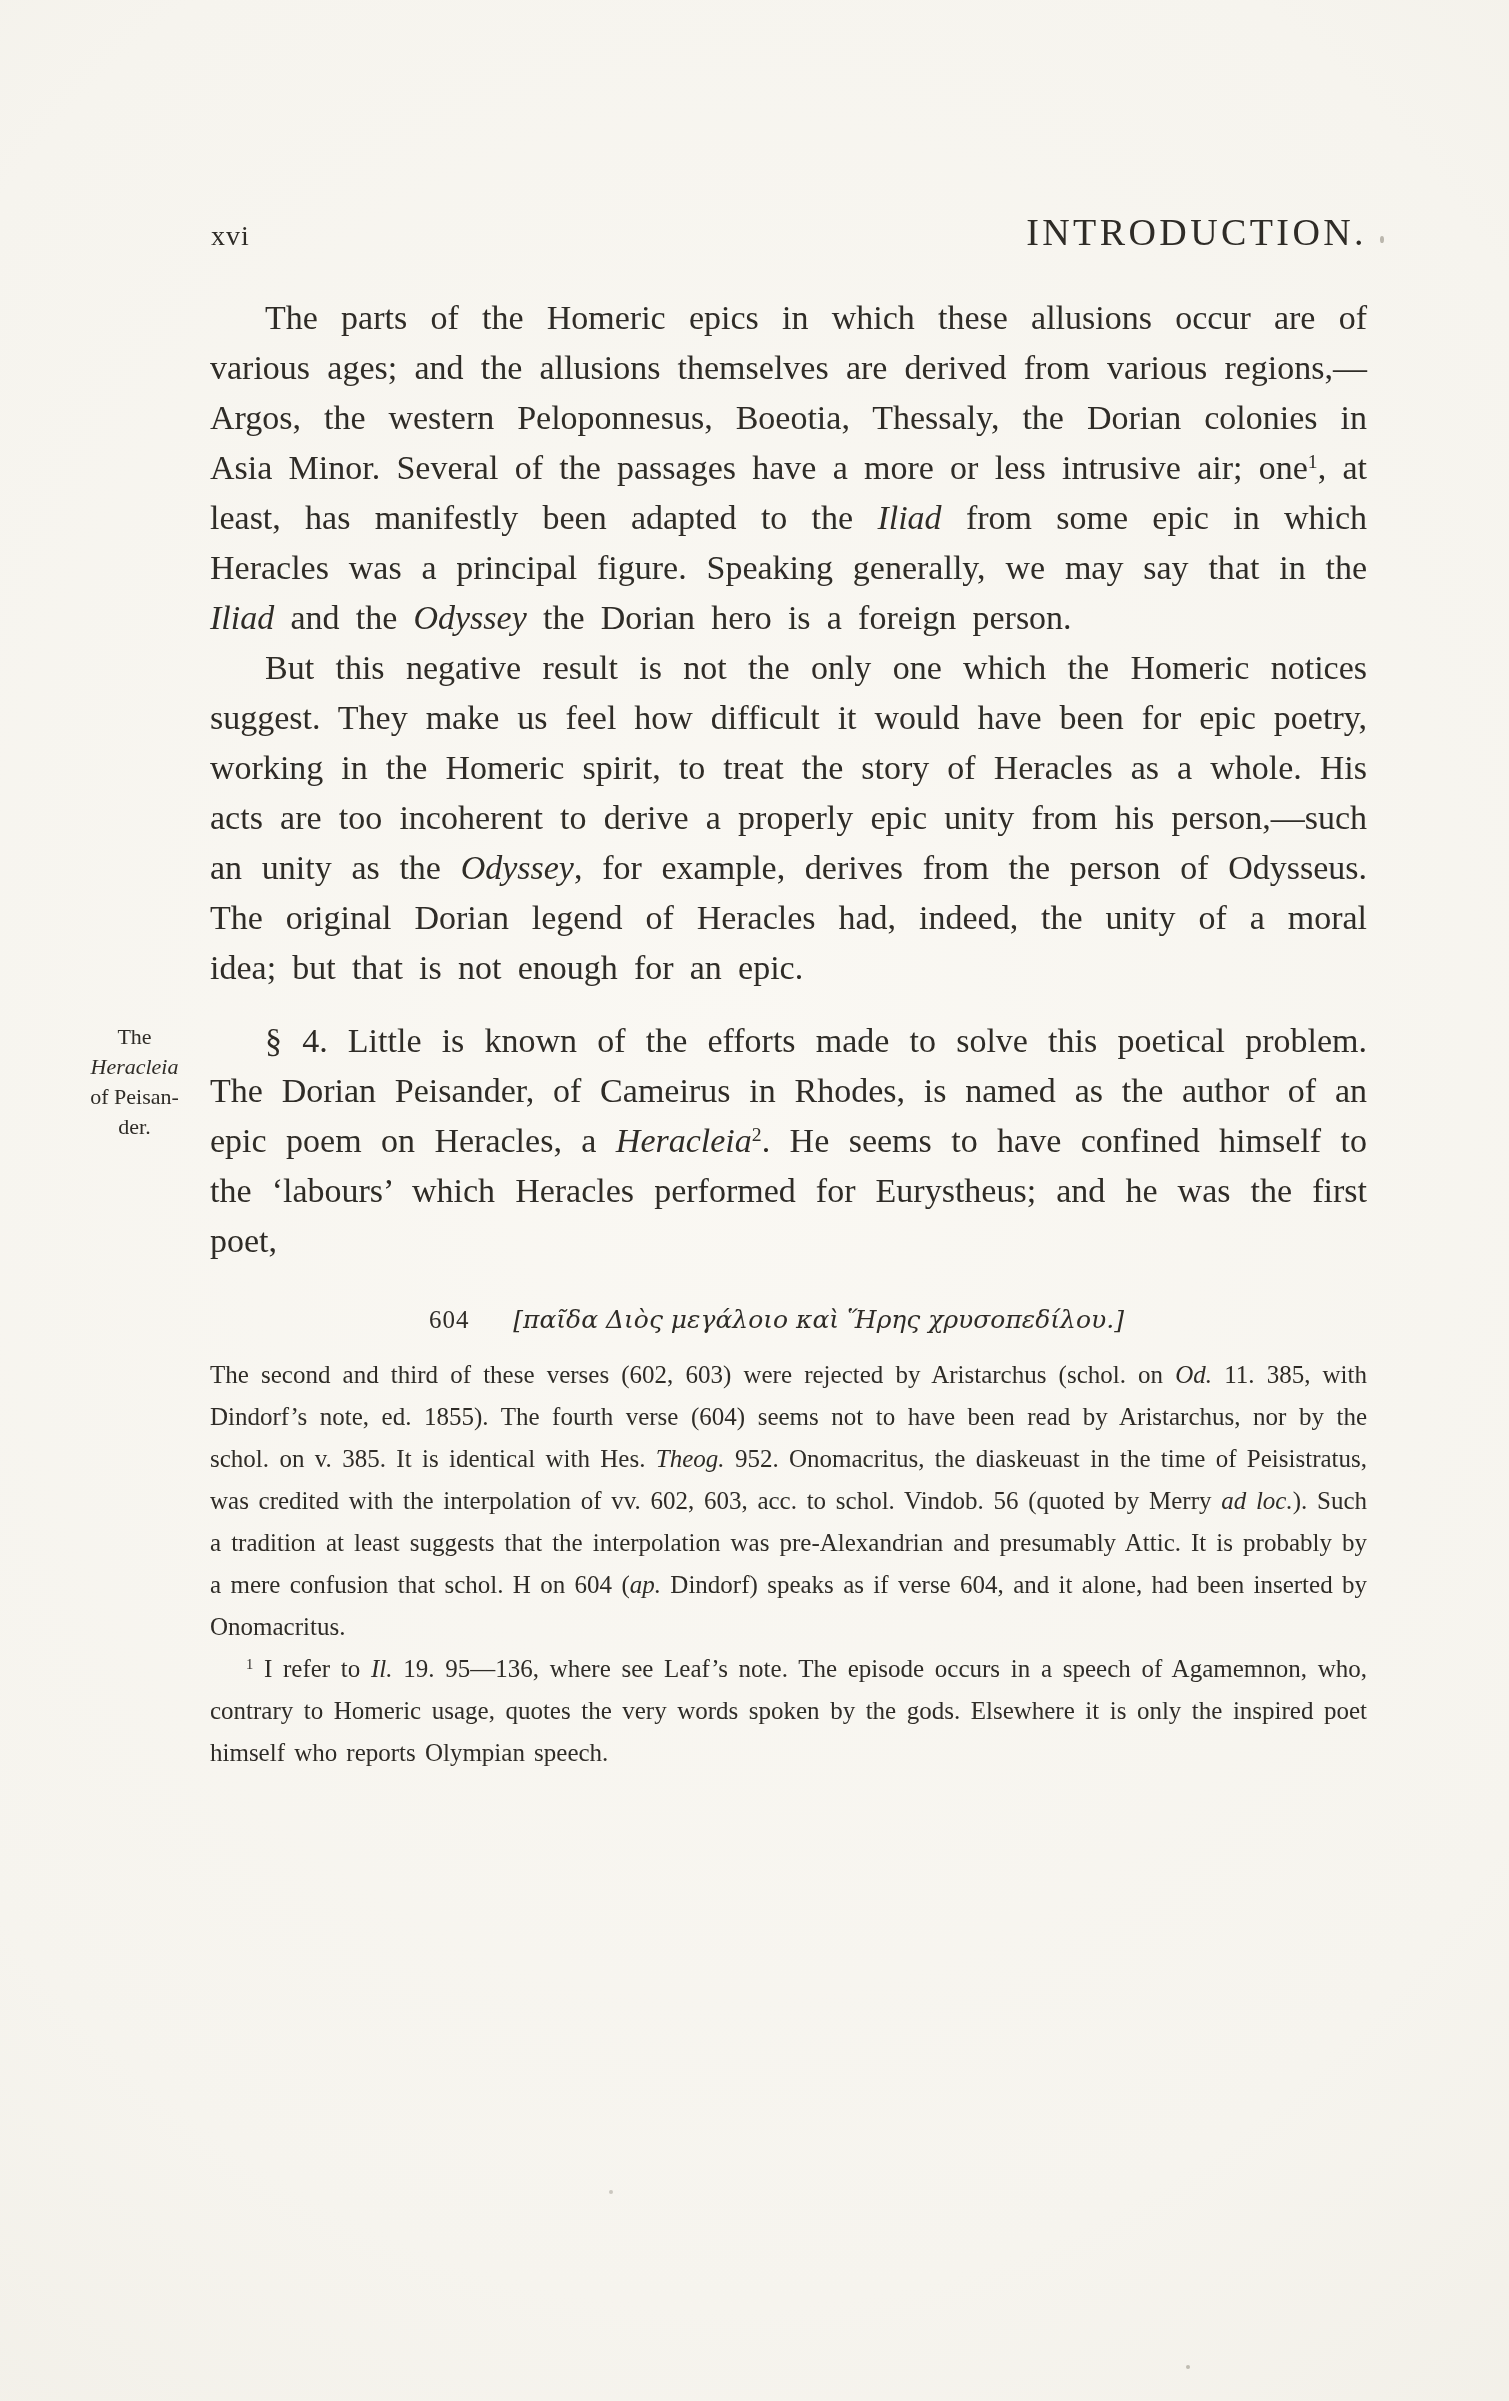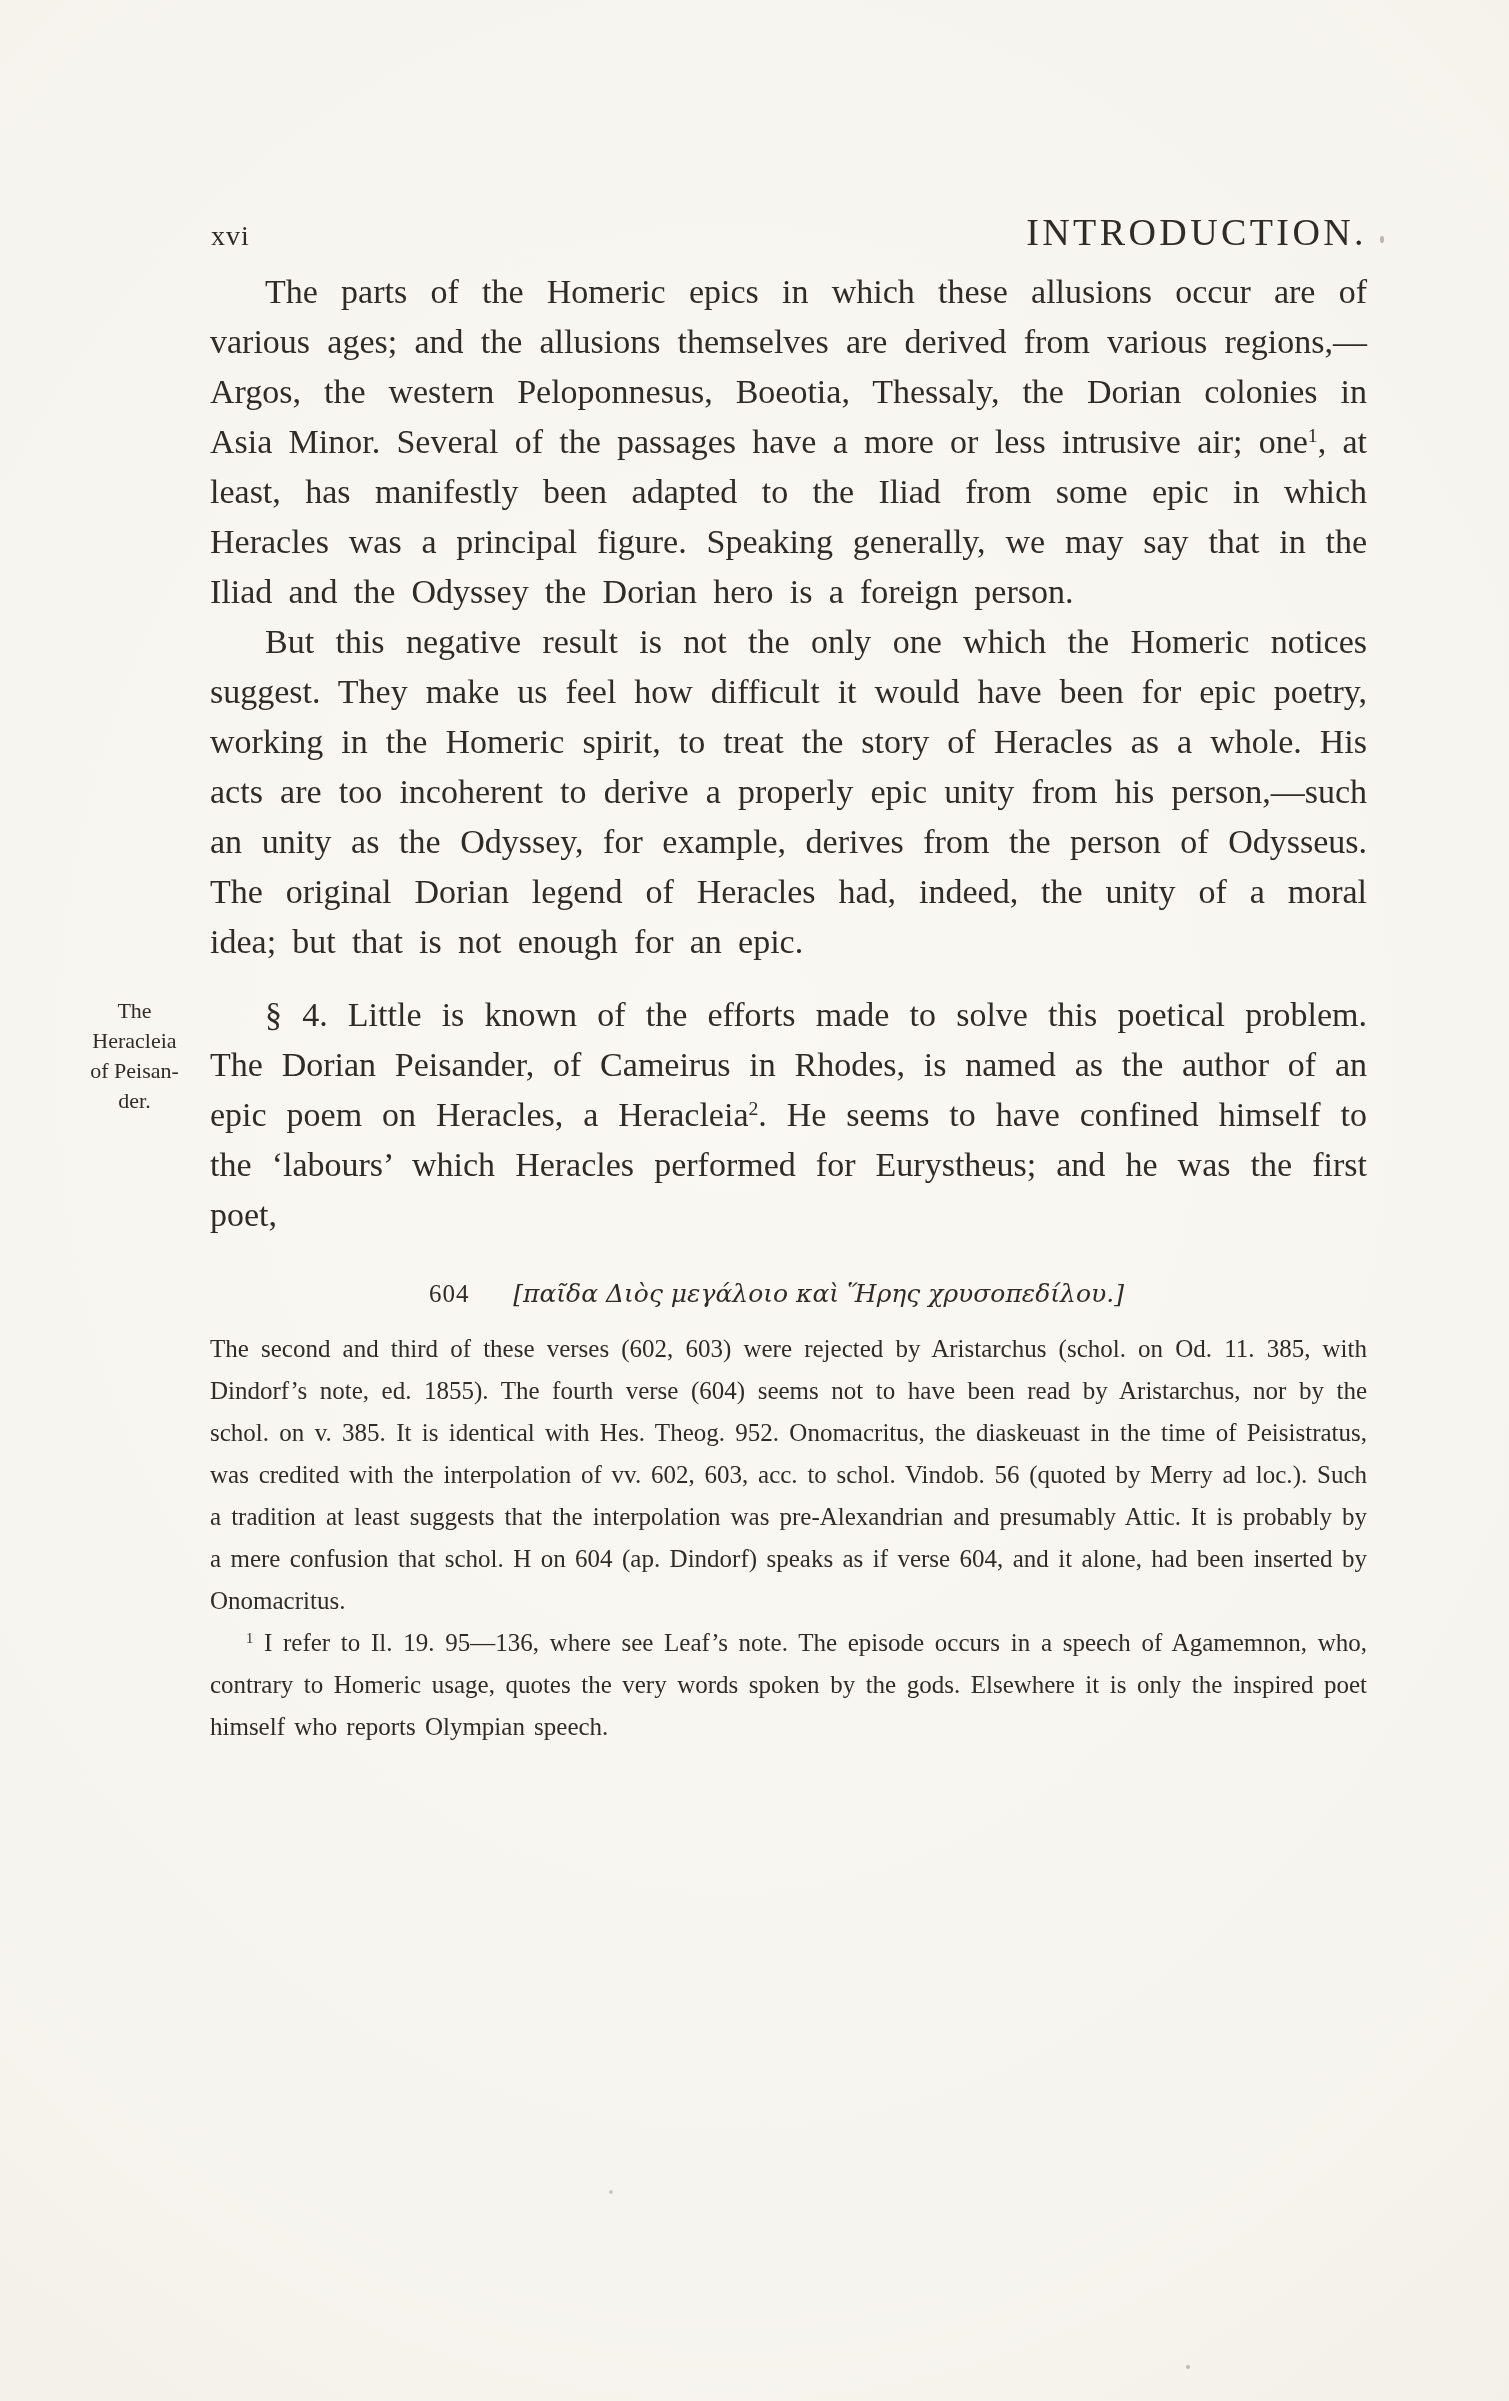--- a/index.html
+++ b/index.html
@@ -10,29 +10,29 @@
   body{background:#e8e5de;}
   .page{
     position:relative;
     width:1509px;height:2521px;
     background:radial-gradient(ellipse 120% 90% at 48% 42%, #faf8f3 0%, var(--color-paper) 55%, #edeae1 100%);
     color:var(--color-ink);
     font-family:"Liberation Serif","DejaVu Serif",serif;
     overflow:hidden;
   }
   .textblock{position:absolute;left:210px;top:204px;width:1157px;}
-  .header{position:relative;height:52px;margin-bottom:11px;}
+  .header{position:relative;height:52px;margin-bottom:37px;}
   .folio{position:absolute;left:1px;bottom:3.8px;font-size:28px;letter-spacing:1px;}
   .running-title{
     position:absolute;left:0;right:0;bottom:1.9px;text-align:right;
     font-size:38px;letter-spacing:3.4px;
   }
   .body-text{font-size:34px;line-height:50px;text-align:justify;word-spacing:7.7px;}
   .body-text p{margin:0;text-indent:55px;}
-  .it{}
+  .it{font-style:italic;}
   sup{font-size:0.58em;line-height:0;vertical-align:baseline;position:relative;top:-0.55em;}
   .para3-wrap{position:relative;margin-top:23px;}
   .margin-note{
     position:absolute;left:-145px;top:5.8px;width:139px;
     font-size:22px;line-height:30px;word-spacing:normal;
     text-align:left;
   }
   .margin-note div{text-indent:0;text-align:center;}
   .greek-block{margin:32px 0 5.8px 219px;font-size:25px;line-height:43px;}
   .greek-line{white-space:nowrap;}

